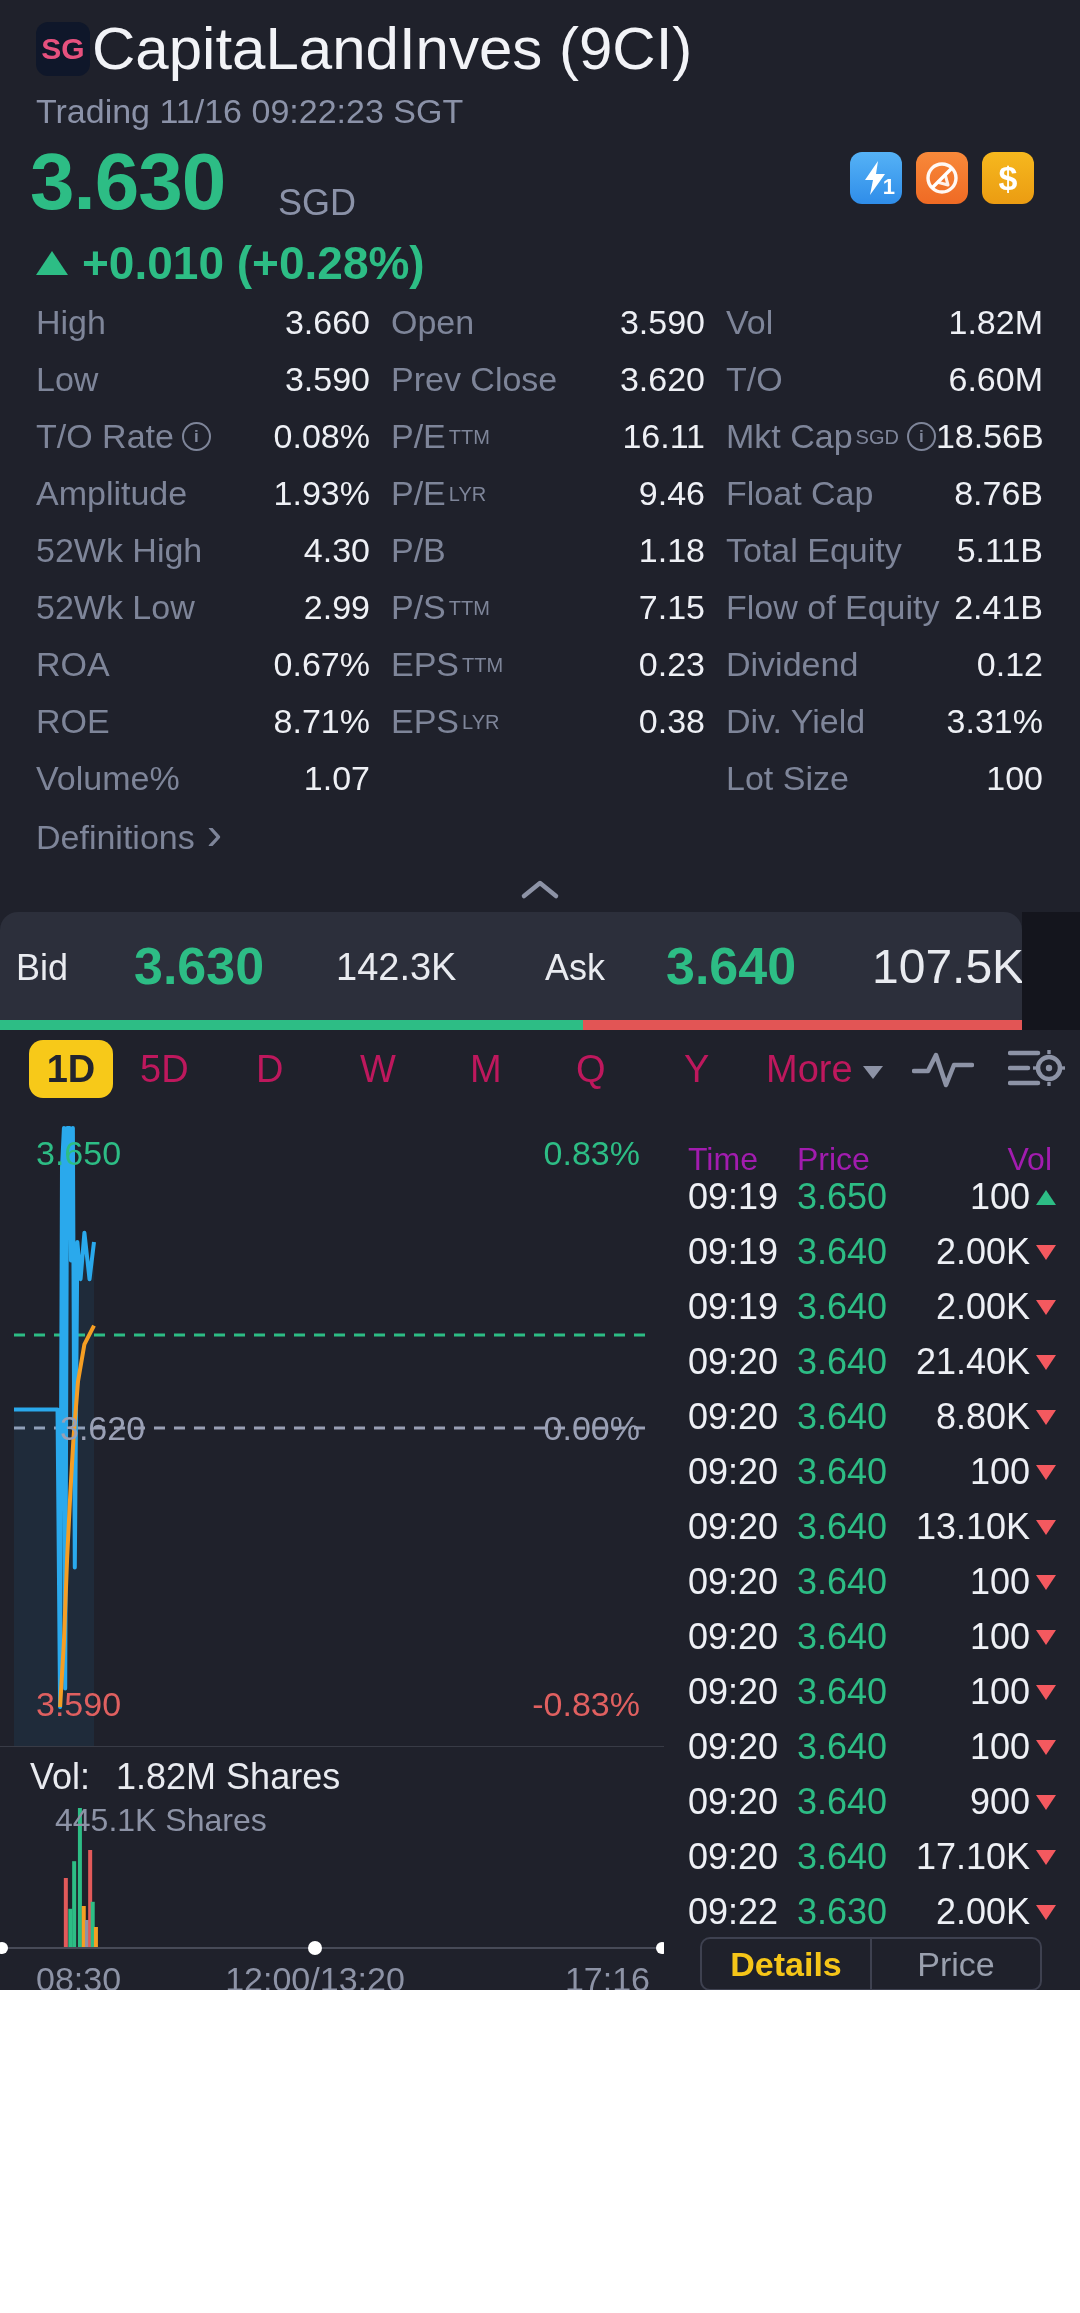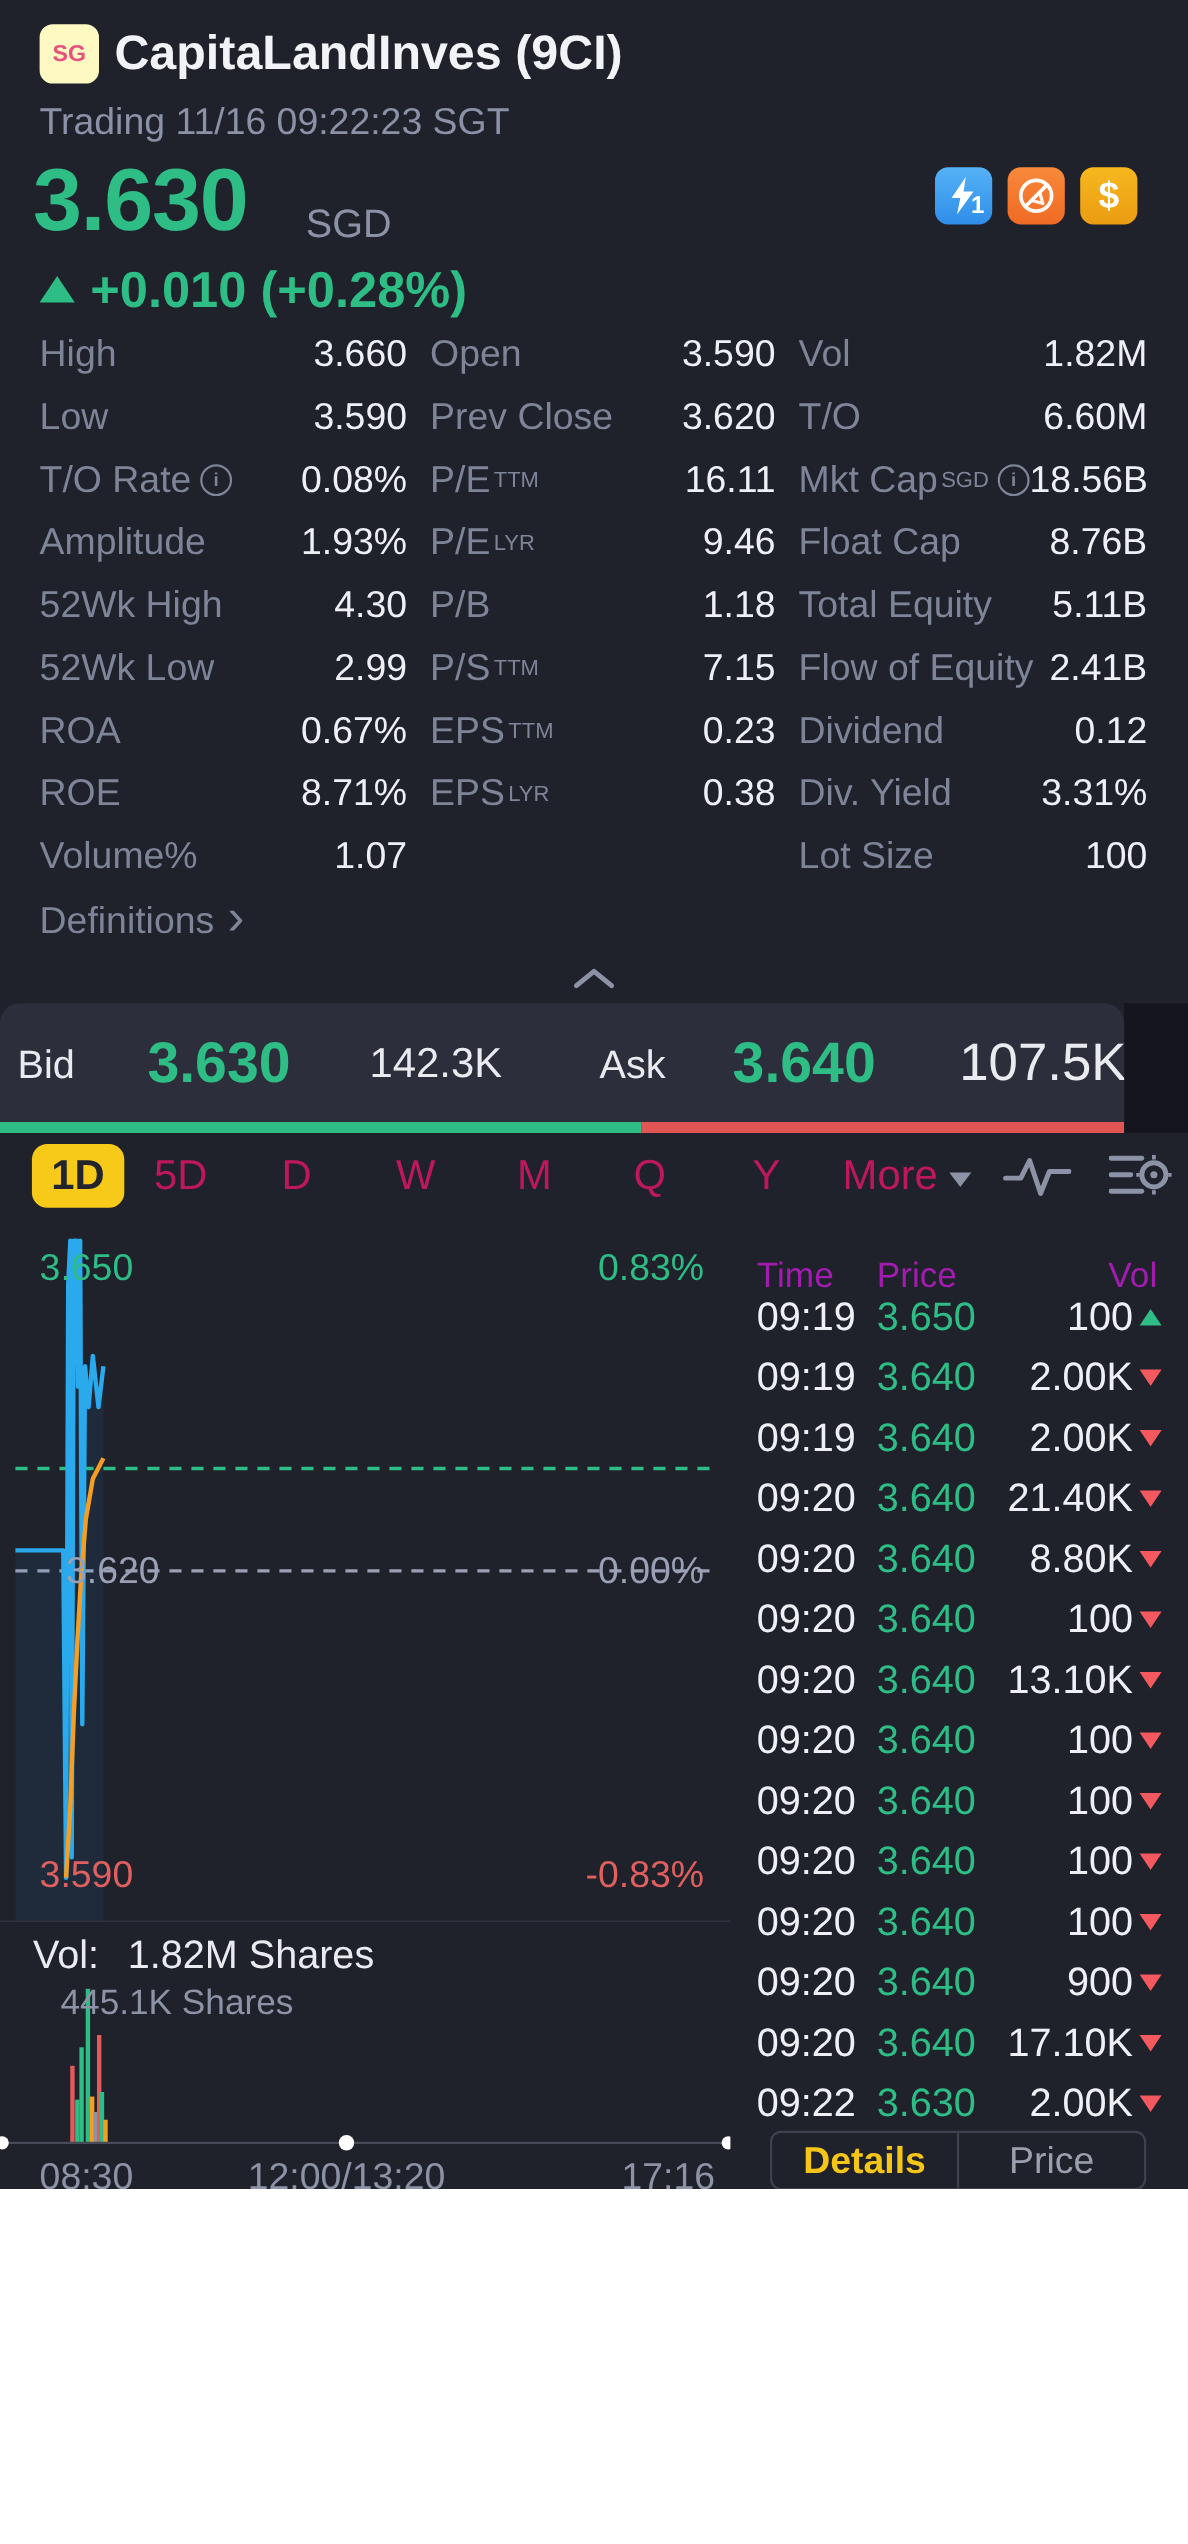--- a/index.html
+++ b/index.html
@@ -2,22 +2,22 @@
 <html><head>
 <meta charset="utf-8">
 <style>
   html,body{margin:0;padding:0;background:#000;}
   .screen{position:relative;width:1080px;height:2313px;background:#ffffff;overflow:hidden;
           font-family:"Liberation Sans", sans-serif; -webkit-font-smoothing:antialiased;}
   .dark{position:absolute;left:0;top:0;width:1080px;height:1990px;background:#1f212b;}
 
   
   .exchange-badge{position:absolute;left:36px;top:22px;width:54px;height:54px;border-radius:12px;
-    background:#fef9c3;color:#e6517e;font-size:21px;font-weight:bold;display:flex;align-items:center;justify-content:center;}
-  .stock-title{position:absolute;left:104px;top:22px;font-size:44px;font-weight:bold;color:#f2f3f7;line-height:54px;}
+    background:#0f172a;color:#e6517e;font-size:30px;font-weight:bold;display:flex;align-items:center;justify-content:center;}
+  .stock-title{position:absolute;left:92px;top:22px;font-size:60px;font-weight:normal;color:#f2f3f7;line-height:54px;}
   .trading-status{position:absolute;left:36px;top:92px;font-size:34px;color:#8b92a8;}
 
   
   .last-price{position:absolute;left:30px;top:136px;font-size:80px;font-weight:bold;color:#2dbd85;letter-spacing:-1px;}
   .currency-label{position:absolute;left:278px;top:182px;font-size:36px;color:#8b92a8;}
   .action-icons{position:absolute;right:46px;top:152px;display:flex;gap:14px;}
   .app-icon{width:52px;height:52px;border-radius:12px;display:flex;align-items:center;justify-content:center;color:#fff;position:relative;}
   .app-icon.blue{background:linear-gradient(180deg,#55b2f6,#2f8de9);}
   .app-icon.orange{background:linear-gradient(180deg,#f8893a,#ef6a24);}
   .app-icon.gold{background:linear-gradient(180deg,#f6b81e,#eb9c12);font-size:34px;font-weight:bold;}

